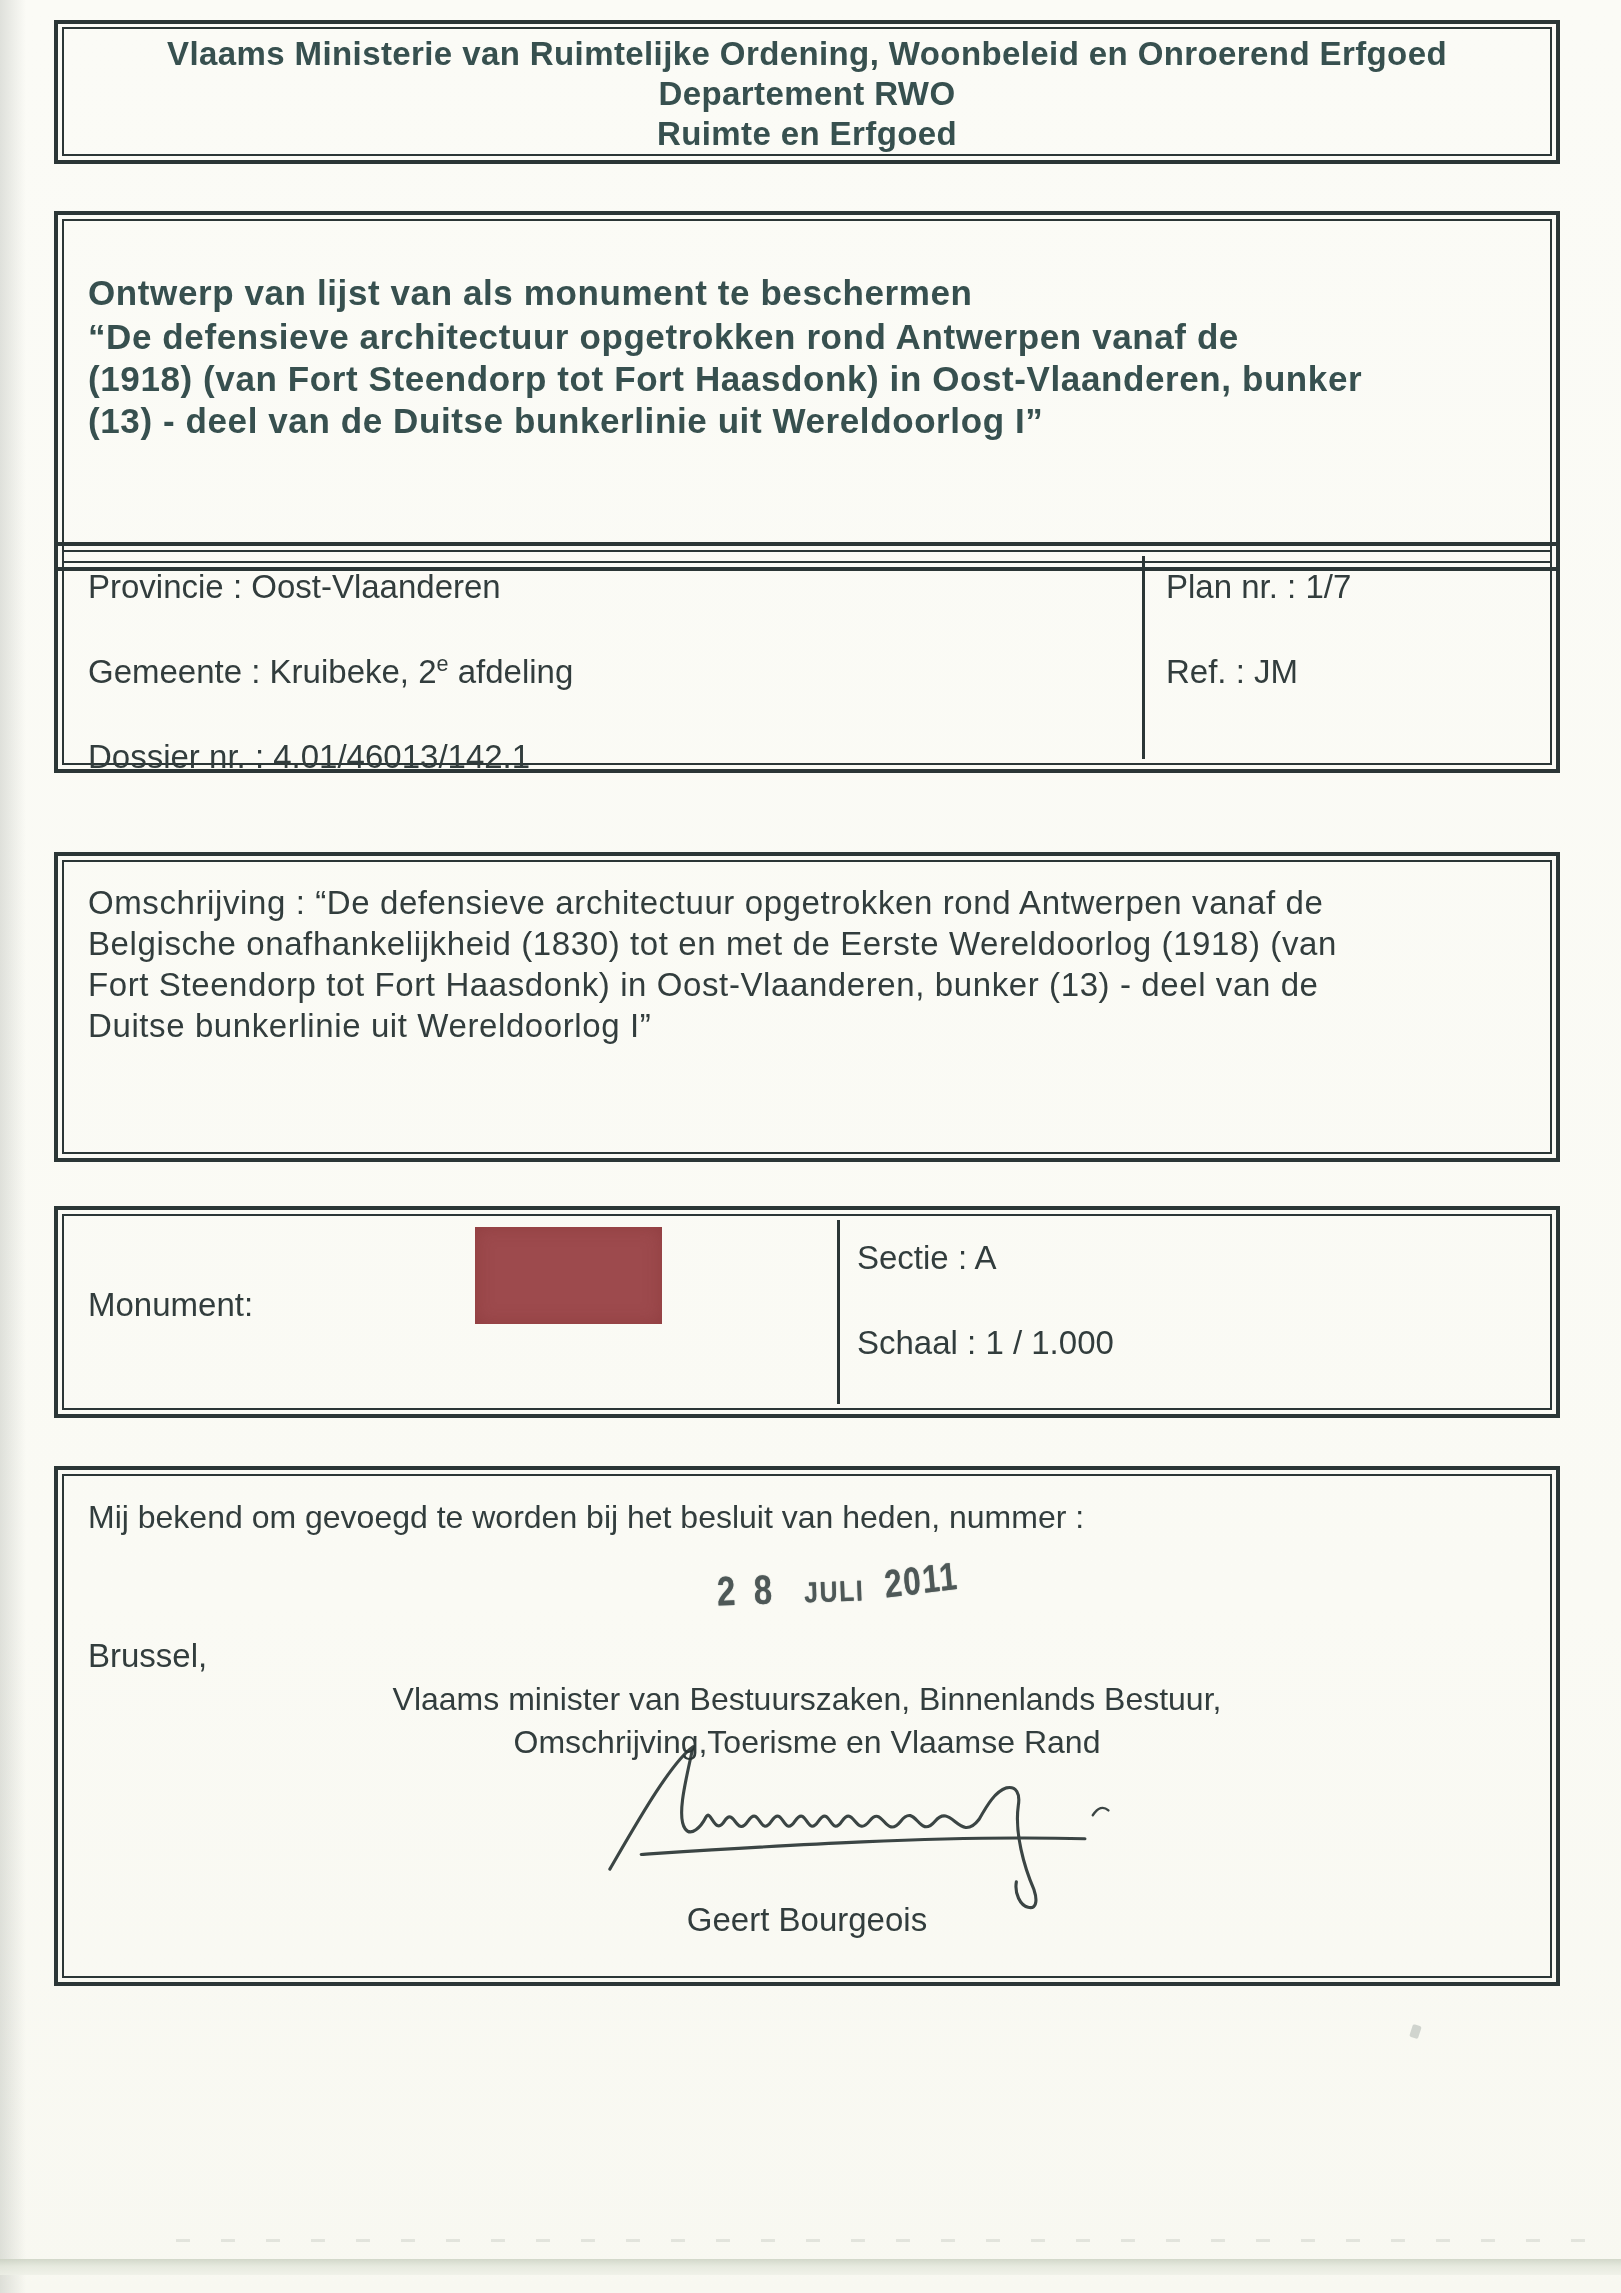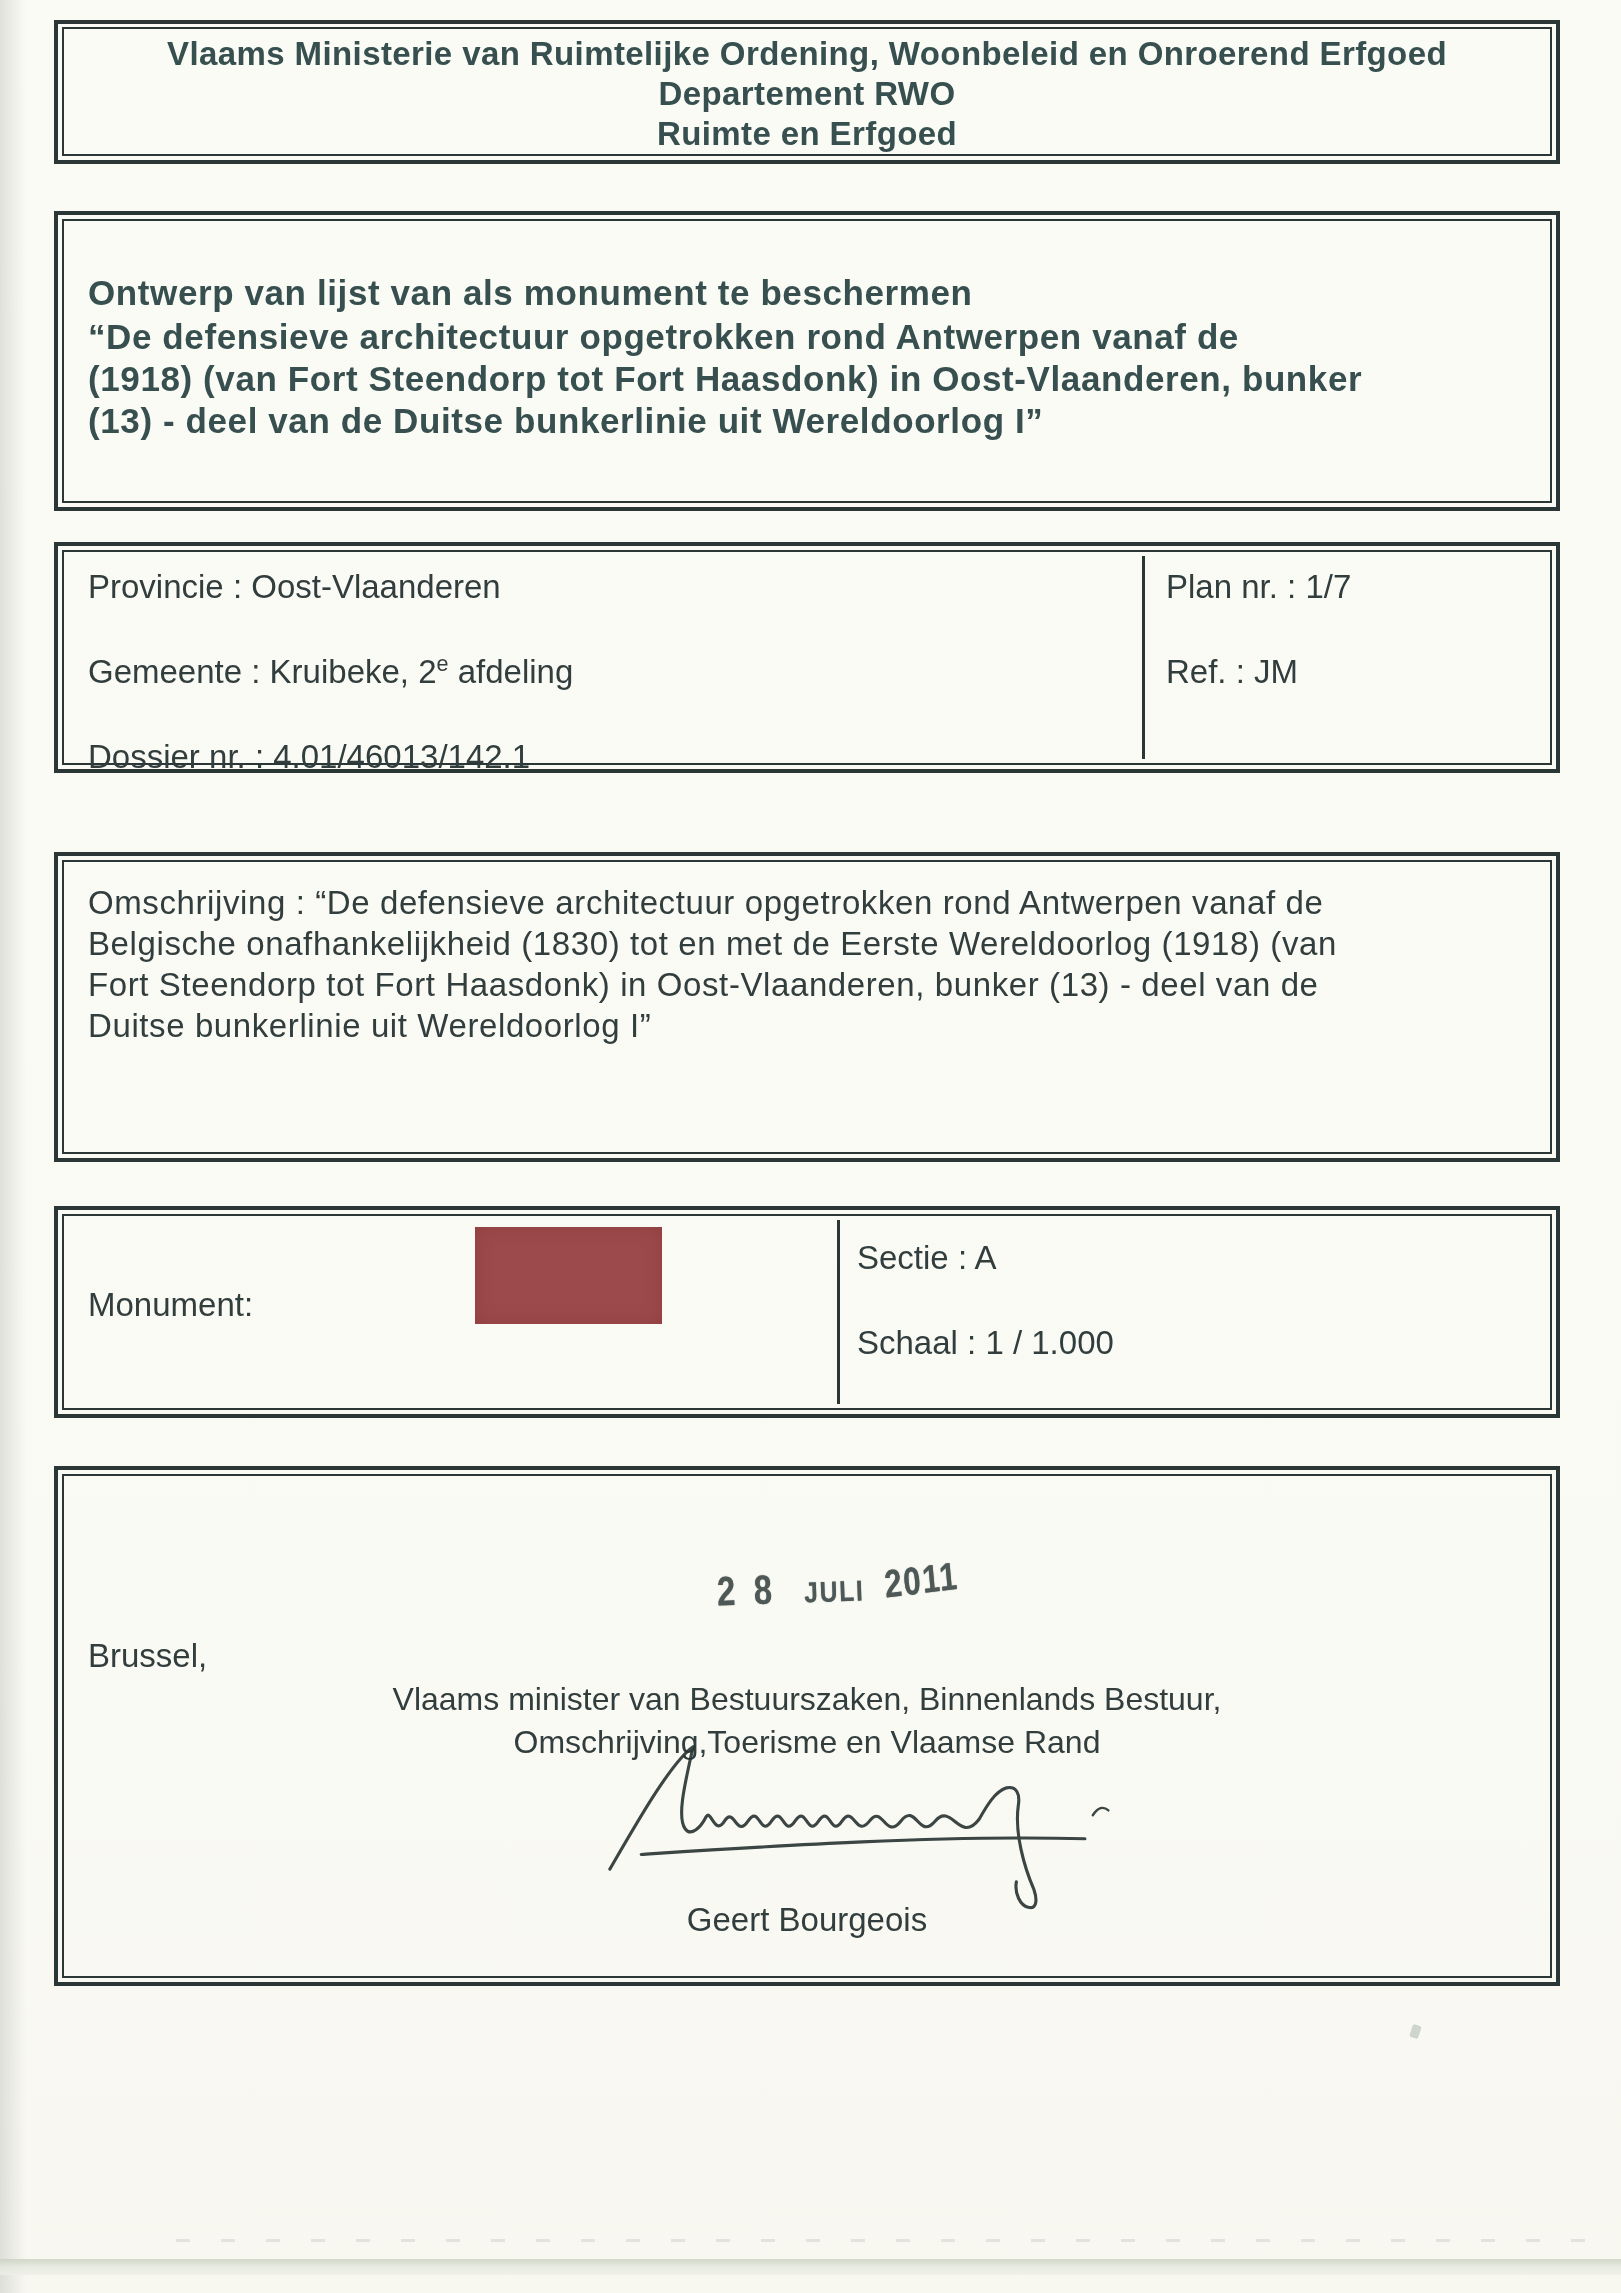--- a/index.html
+++ b/index.html
@@ -21,21 +21,21 @@
   
   .dbox { position:absolute; left:54px; width:1506px; border:4.9px solid #2b3636; background:transparent; }
   .din  { position:absolute; inset:3.9px; border:2px solid #2b3636; pointer-events:none; }
 
   
   .b1 { top:19.6px; height:144px; }
   .b1-lines { position:absolute; left:0; right:0; top:10.8px; text-align:center;
     font-weight:bold; font-size:33px; line-height:40px; color:#37504f; letter-spacing:0.4px; }
 
   
-  .b2 { top:211px; height:300px; }
+  .b2 { top:211px; height:360px; }
   .b2-content { position:absolute; left:30px; right:19.6px; top:55px; white-space:nowrap; }
   .b2-heading { font-weight:bold; font-size:35px; line-height:46px; color:#37504f; letter-spacing:0.6px; }
   .b2-body div { font-weight:bold; font-size:35px; line-height:42px; color:#37504f; letter-spacing:0.6px; }
 
   
   .b3 { top:542px; height:231px; }
   .row-text { position:absolute; font-size:33px; white-space:nowrap; color:#323d3d; }
   .b3 .divider { position:absolute; left:1084px; top:9.8px; bottom:9.8px; width:2.9px; background:#2b3636; }
   sup.afd { font-size:21.6px; vertical-align:super; line-height:0; }
 
@@ -124,20 +124,21 @@
     <div class="din"></div>
     <div class="divider"></div>
     <div class="row-text" style="left:30px; top:76px;">Monument:</div>
     <div class="swatch" style="background: rgb(157, 74, 77);"></div>
     <div class="row-text" style="left:799px; top:29px;">Sectie : A</div>
     <div class="row-text" style="left:799px; top:114px;">Schaal : 1 / 1.000</div>
   </div>
 
   <div class="dbox b6">
     <div class="din"></div>
+    <div class="row-text" style="left:30px; top:29px; font-size:32px;">Mij bekend om gevoegd te worden bij het besluit van heden, nummer :</div>
     <div class="stamp">
       <span class="day">2 8</span>
       <span class="month">JULI</span>
       <span class="year">2011</span>
     </div>
     <div class="row-text" style="left:30px; top:167px;">Brussel,</div>
     <div class="minister">
       <div>Vlaams minister van Bestuurszaken, Binnenlands Bestuur,</div>
       <div>Omschrijving,Toerisme en Vlaamse Rand</div>
     </div>

